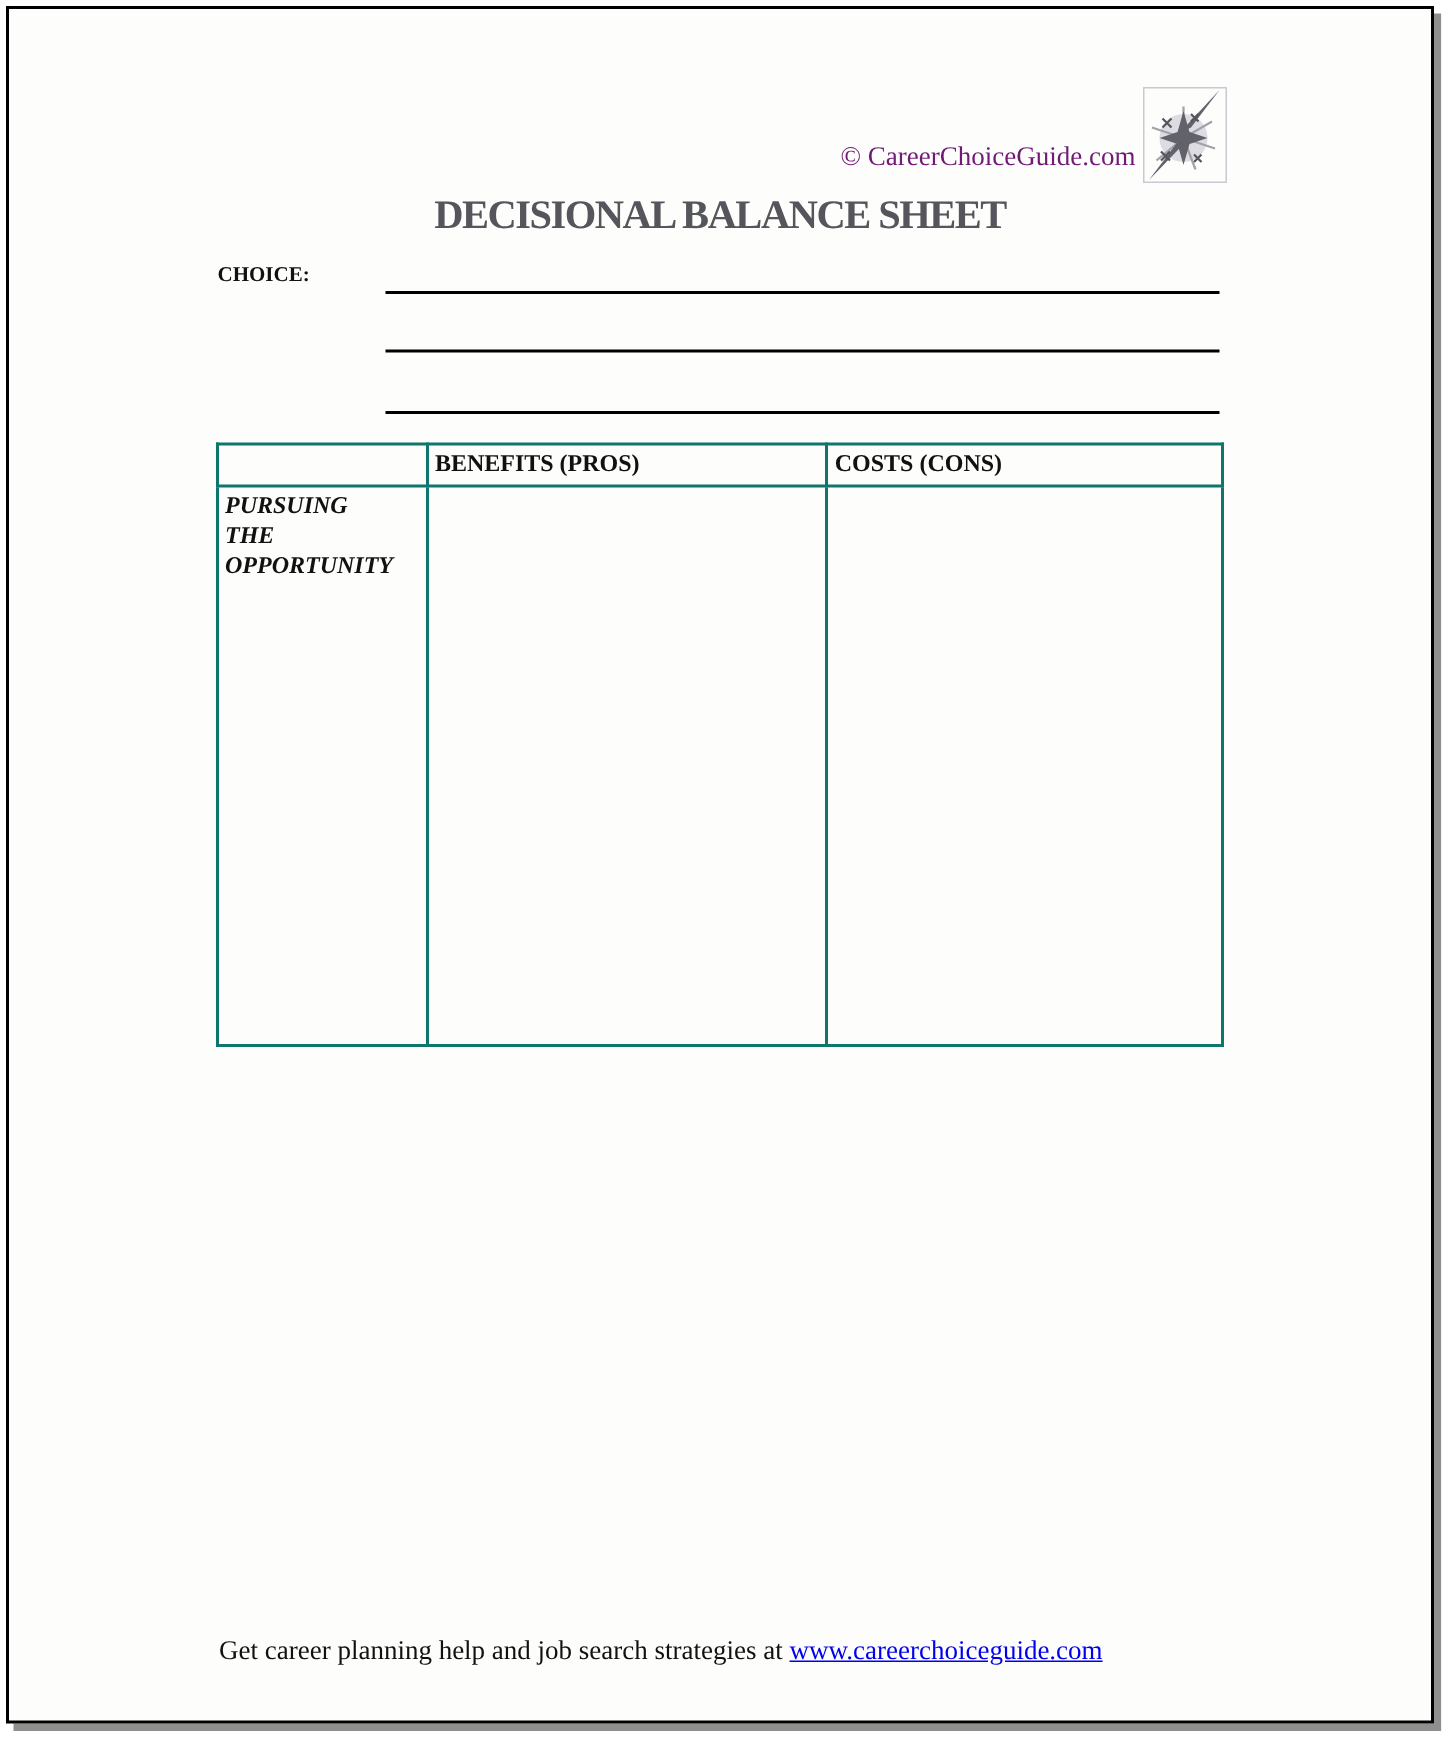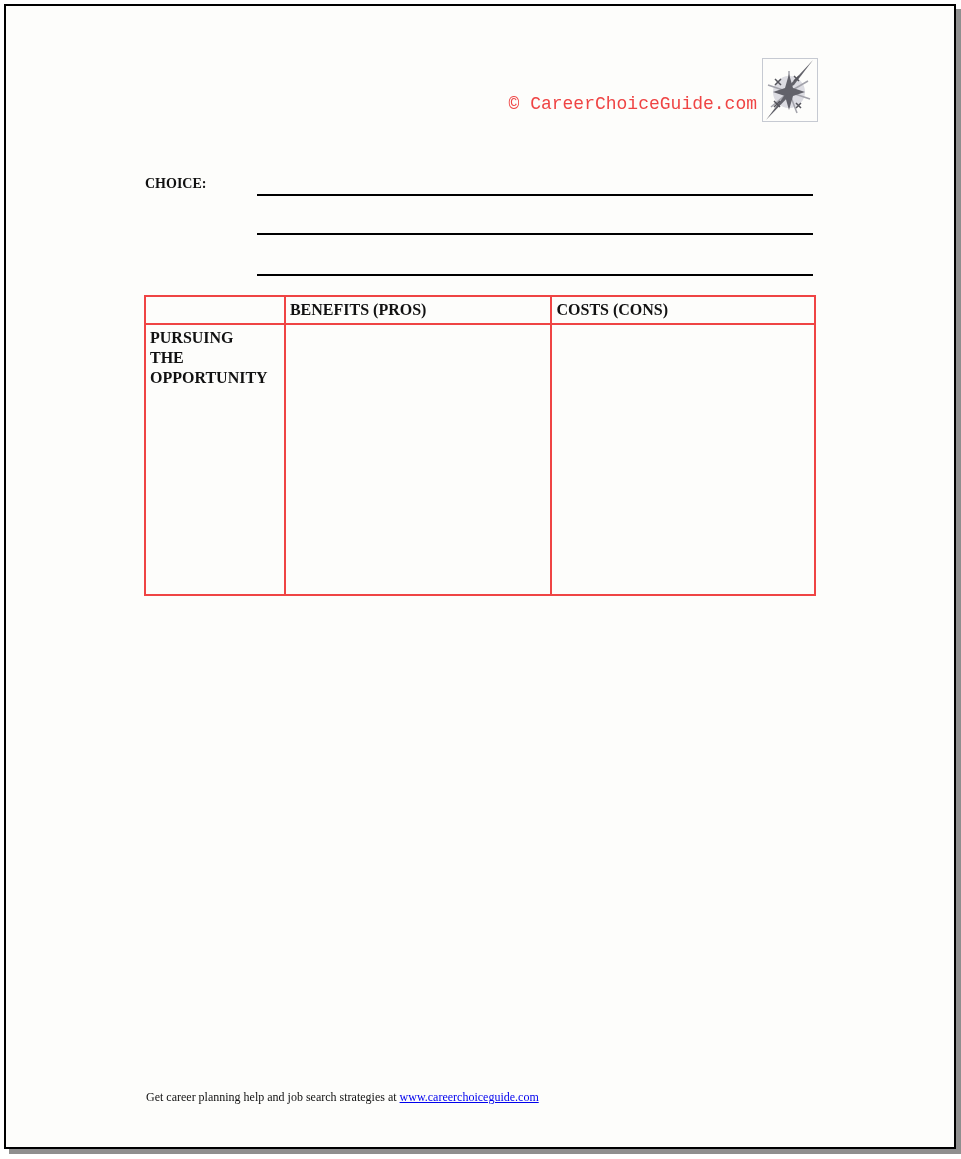--- a/index.html
+++ b/index.html
@@ -33,23 +33,22 @@
     height: 64px;
     border: 1px solid #c6cad2;
     background: #fdfdfb;
     box-sizing: border-box;
   }
   .copyright {
     position: absolute;
     top: 88px;
     right: 197px;
     font-size: 18px;
-    color: #ef4444;
+    color: #701a75;
     white-space: nowrap;
-    font-family: Liberation Mono, monospace;
   }
   .title {
     position: absolute;
     left: 0;
     right: 0;
     top: 121px;
     margin: 0;
     text-align: center;
     font-size: 27px;
     font-weight: bold;
@@ -77,40 +76,40 @@
   .line-3 { top: 268px; }
   table.balance {
     position: absolute;
     left: 138px;
     top: 289px;
     width: 672px;
     border-collapse: collapse;
     table-layout: fixed;
   }
   table.balance th, table.balance td {
-    border: 2px solid #ef4444;
+    border: 2px solid #0f766e;
     padding: 3px 4px;
     vertical-align: top;
     text-align: left;
     font-size: 16px;
     font-weight: bold;
     color: #111111;
     line-height: 20px;
   }
   .col-label { width: 137px; }
   .col-benefits { width: 261px; }
   .col-costs { width: 258px; }
   tr.header-row { height: 27px; }
-  tr.body-row { height: 271px; }
+  tr.body-row { height: 373px; font-style: italic; }
   td.rowlabel { white-space: pre-line; }
   .footer {
     position: absolute;
     left: 140px;
     top: 1084px;
-    font-size: 12px;
+    font-size: 18px;
     color: #111111;
     white-space: nowrap;
   }
   .footer-link {
     color: #0000ee;
     text-decoration: underline;
     cursor: pointer;
   }
 </style>
 </head>
@@ -137,20 +136,21 @@
           <path d="M12 20 l6 6 M18 20 l-6 6"></path>
           <path d="M11 42 l6 6 M17 42 l-6 6"></path>
           <path d="M31 17 l5 5 M36 17 l-5 5"></path>
           <path d="M33 44 l5 5 M38 44 l-5 5"></path>
         </g>
       </svg>
     </div>
 
     <div class="copyright">© CareerChoiceGuide.com</div>
 
+    <h1 class="title">DECISIONAL BALANCE SHEET</h1>
 
     <div class="choice-label">CHOICE:</div>
     <div class="choice-line line-1"></div>
     <div class="choice-line line-2"></div>
     <div class="choice-line line-3"></div>
 
     <table class="balance">
       <colgroup>
         <col class="col-label">
         <col class="col-benefits">

